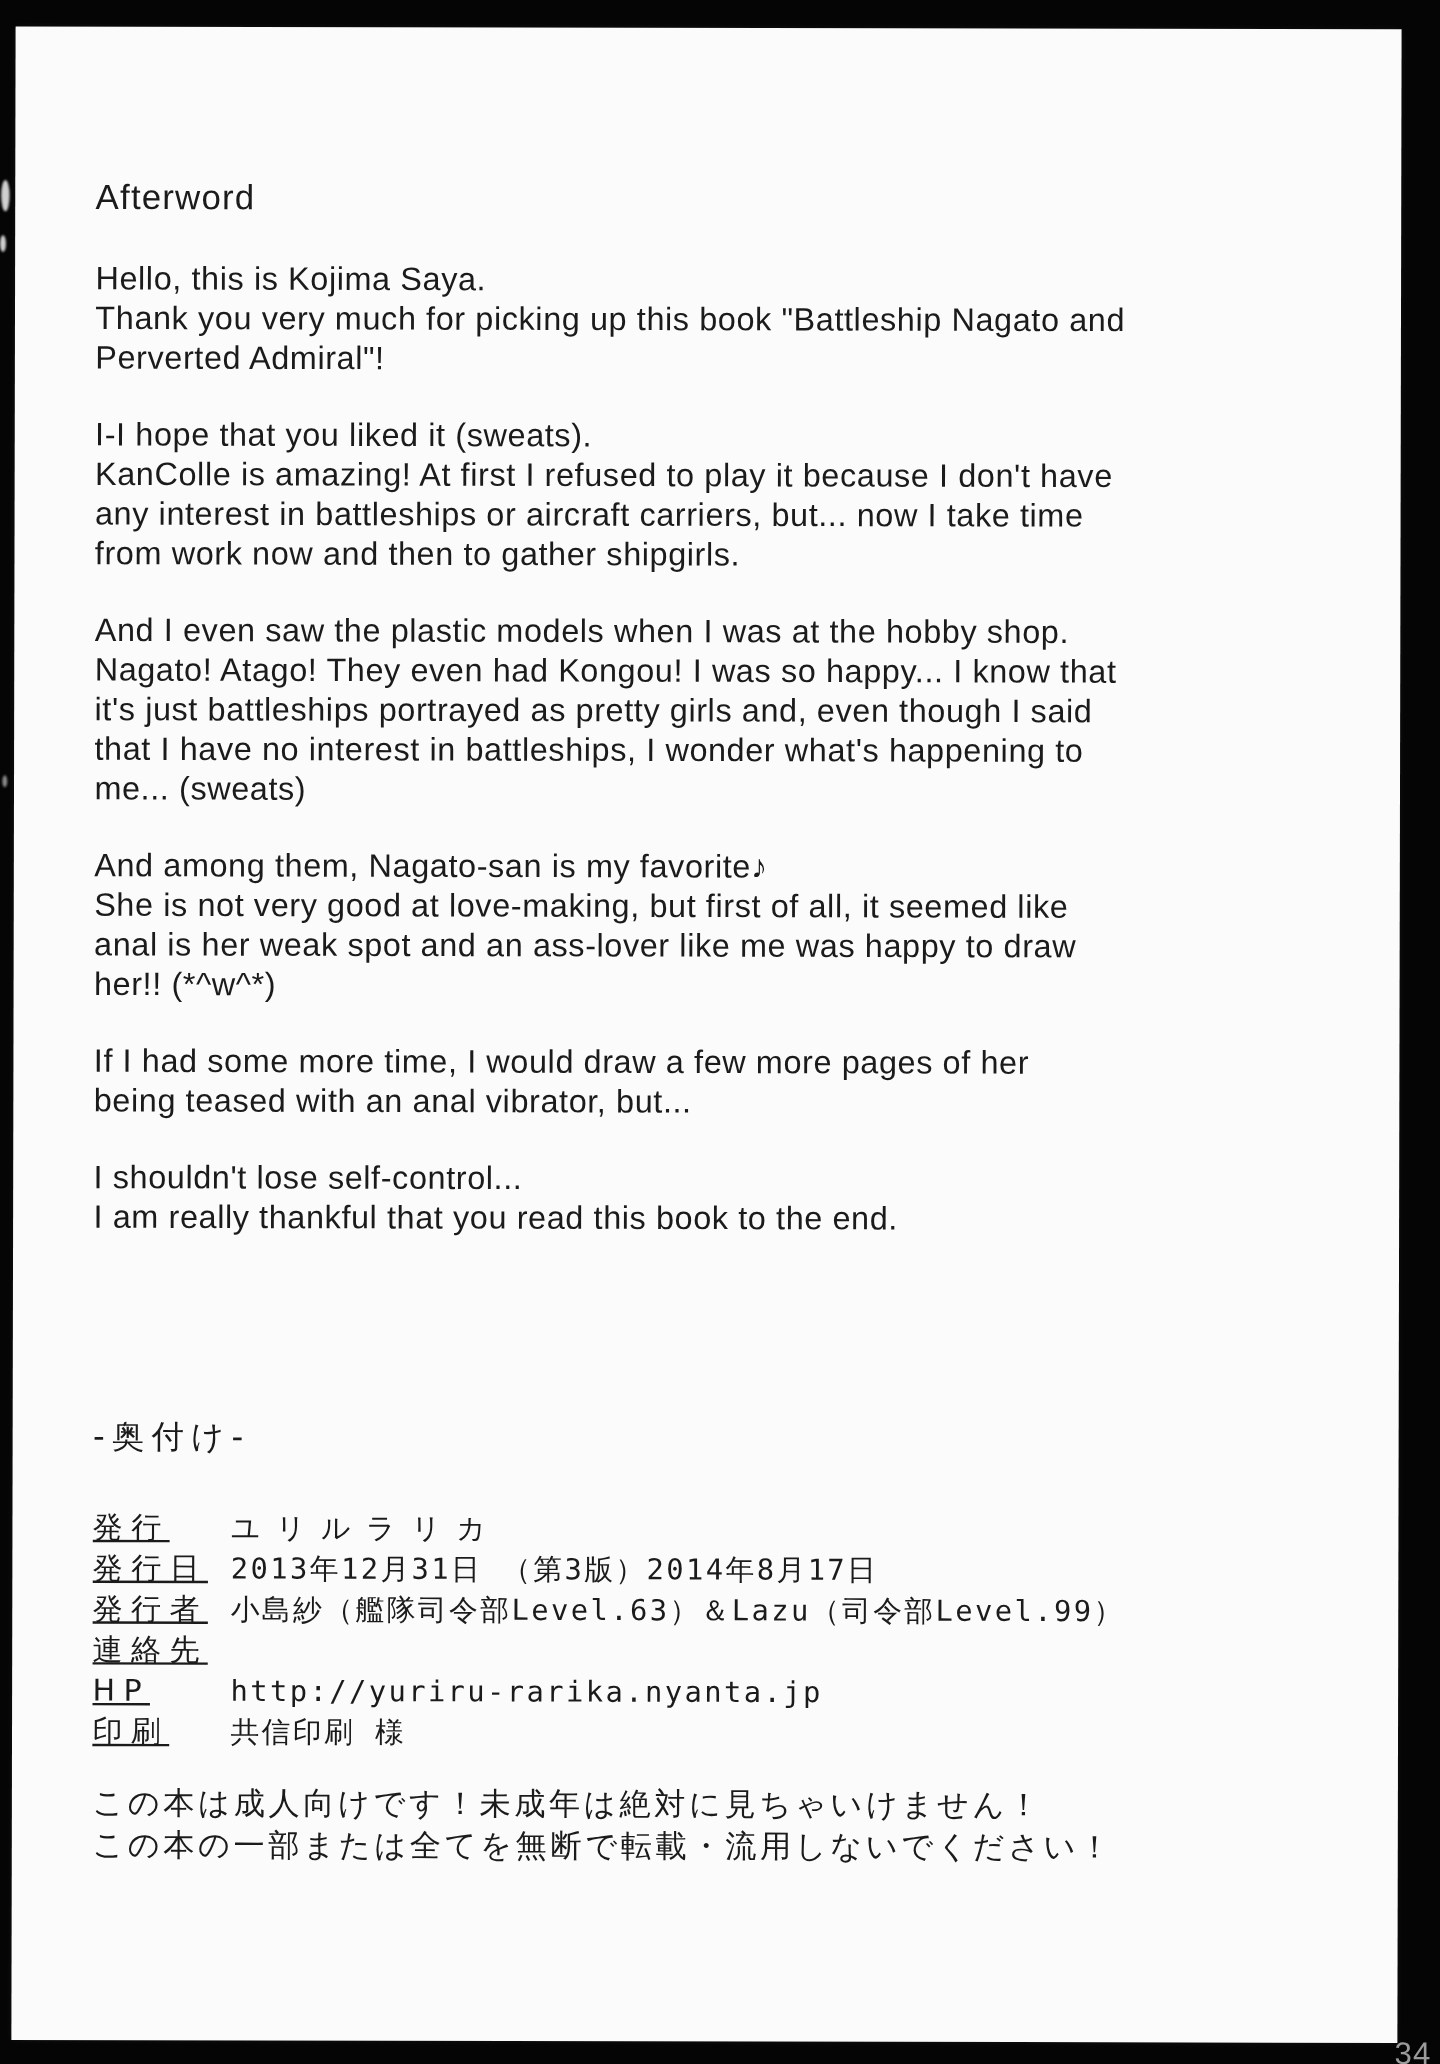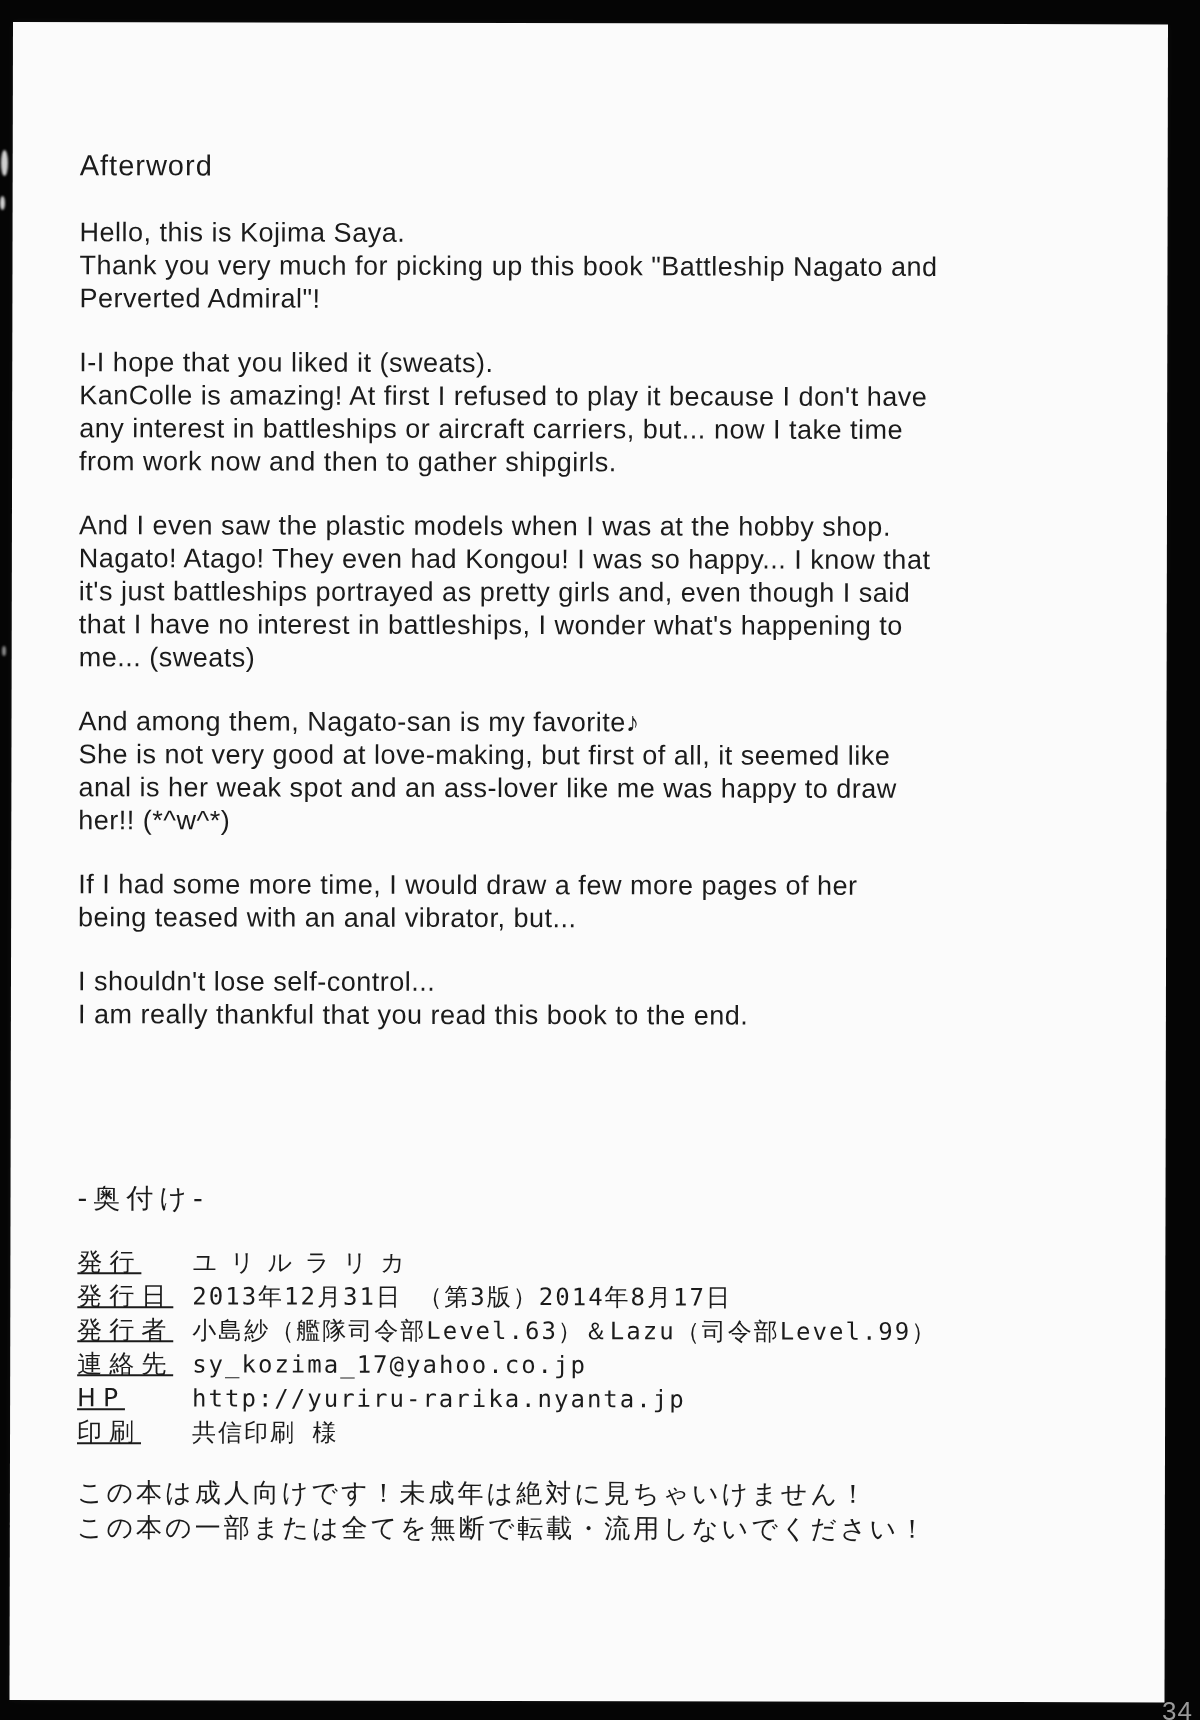--- a/index.html
+++ b/index.html
@@ -64,21 +64,21 @@
     flex: 0 0 115px;
     font-size: 25px;
     letter-spacing: 7px;
     text-decoration: underline;
   }
   .cvalue {
     font-family: "DejaVu Sans Mono", "DejaVu Sans", monospace;
     font-size: 24px;
     letter-spacing: 2px;
   }
-  .value-wide { letter-spacing: 13px; }
+  .value-wide { letter-spacing: 13px; margin-top: 11px; }
   .notice { margin-top: 26px; }
   .nline {
     font-family: "DejaVu Sans", sans-serif;
     font-size: 26px;
     line-height: 35px;
     letter-spacing: 3px;
     white-space: nowrap;
   }
   .page-num {
     position: absolute;
@@ -154,21 +154,20 @@
       <div class="crow">
         <span class="clabel">発行日</span>
         <span class="cvalue">2013年12月31日 （第3版）2014年8月17日</span>
       </div>
       <div class="crow">
         <span class="clabel">発行者</span>
         <span class="cvalue">小島紗（艦隊司令部Level.63）＆Lazu（司令部Level.99）</span>
       </div>
       <div class="crow">
         <span class="clabel">連絡先</span>
-        <span class="cvalue">sy_kozima_17@yahoo.co.jp</span>
       </div>
       <div class="crow">
         <span class="clabel">HP</span>
         <span class="cvalue">http://yuriru-rarika.nyanta.jp</span>
       </div>
       <div class="crow">
         <span class="clabel">印刷</span>
         <span class="cvalue">共信印刷 様</span>
       </div>
     </div>

